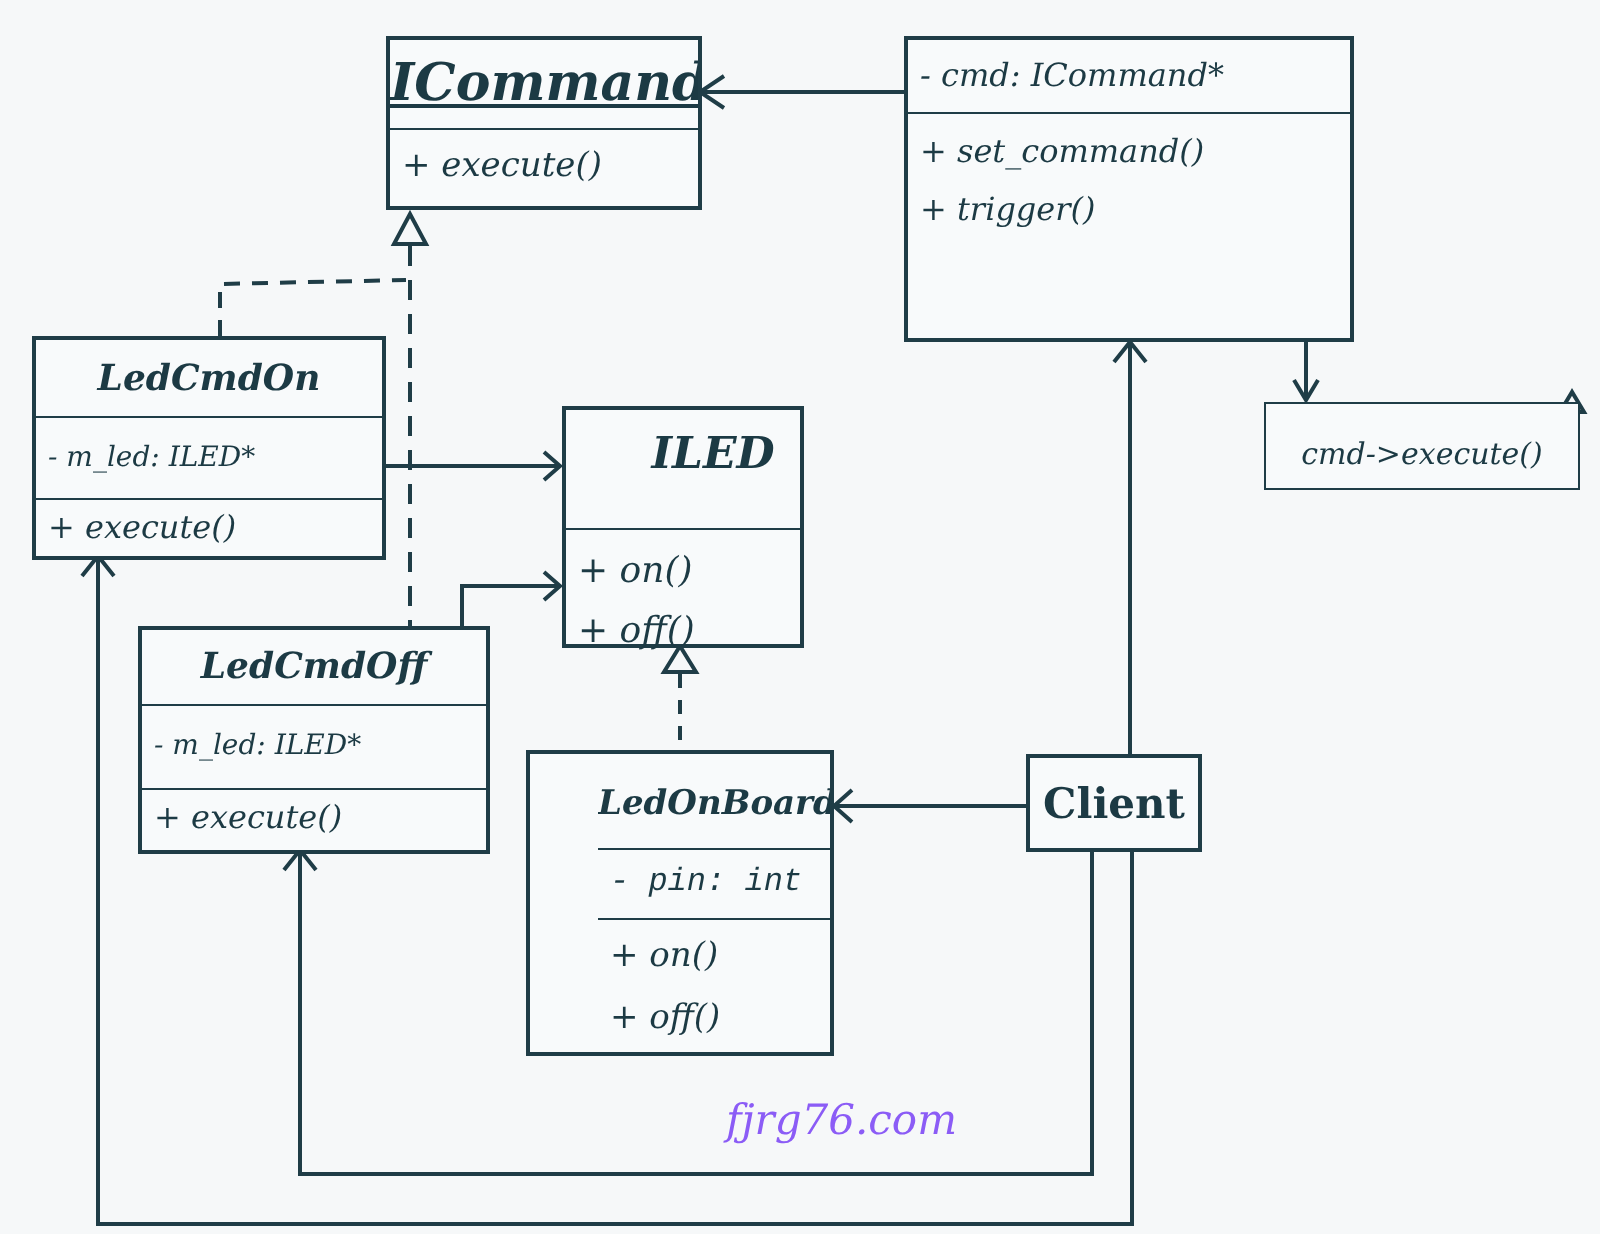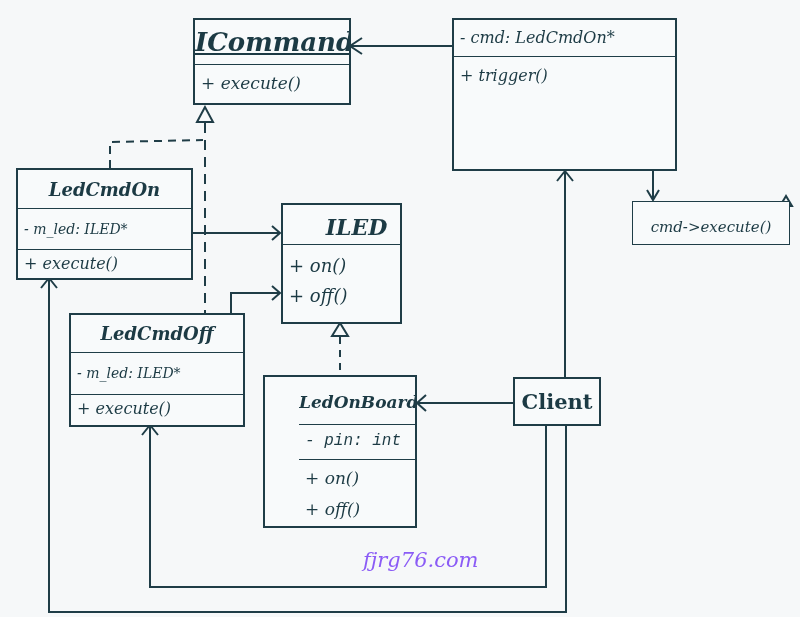--- a/index.html
+++ b/index.html
@@ -63,39 +63,40 @@
 
 <div class="cls" style="left:193px;top:18px;width:158px;height:87px;">
   <div class="title" style="height:45px;line-height:45px;font-size:26px;text-decoration:underline;">ICommand</div>
   <div class="sec" style="height:38px;line-height:36px;font-size:17px;">
     <span class="line">+ execute()</span>
   </div>
 </div>
 
 <div class="cls" style="left:452px;top:18px;width:225px;height:153px;">
   <div class="sec" style="height:37px;line-height:36px;font-size:16px;">
-    <span class="line">- cmd: LedCmdOn*</span>
+    <span class="line">- cmd: ICommand*</span>
   </div>
   <div class="sec" style="height:65px;padding-top:4px;font-size:16px;line-height:29px;">
+    <span class="line">+ set_command()</span>
     <span class="line">+ trigger()</span>
   </div>
 </div>
 
 <div class="cls" style="left:16px;top:168px;width:177px;height:112px;">
   <div class="title" style="height:39px;line-height:39px;font-size:18px;">LedCmdOn</div>
   <div class="sec" style="height:41px;line-height:40px;font-size:14px;">
     <span class="line">- m_led: ILED*</span>
   </div>
   <div class="sec" style="height:30px;line-height:28px;font-size:16px;">
     <span class="line">+ execute()</span>
   </div>
 </div>
 
 <div class="cls" style="left:281px;top:203px;width:121px;height:121px;">
-  <div class="title" style="height:40px;line-height:44px;font-size:22px;padding-left:30px;">ILED</div>
+  <div class="title" style="height:60px;line-height:44px;font-size:22px;padding-left:30px;">ILED</div>
   <div class="sec" style="height:73px;padding-top:6px;font-size:18px;line-height:30px;">
     <span class="line">+ on()</span>
     <span class="line">+ off()</span>
   </div>
 </div>
 
 <div class="cls" style="left:69px;top:313px;width:176px;height:114px;">
   <div class="title" style="height:38px;line-height:38px;font-size:18px;">LedCmdOff</div>
   <div class="sec" style="height:42px;line-height:40px;font-size:14px;">
     <span class="line">- m_led: ILED*</span>

